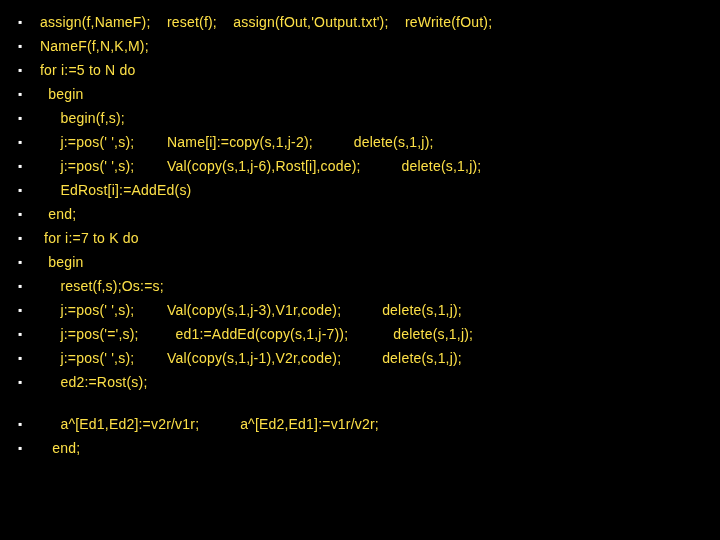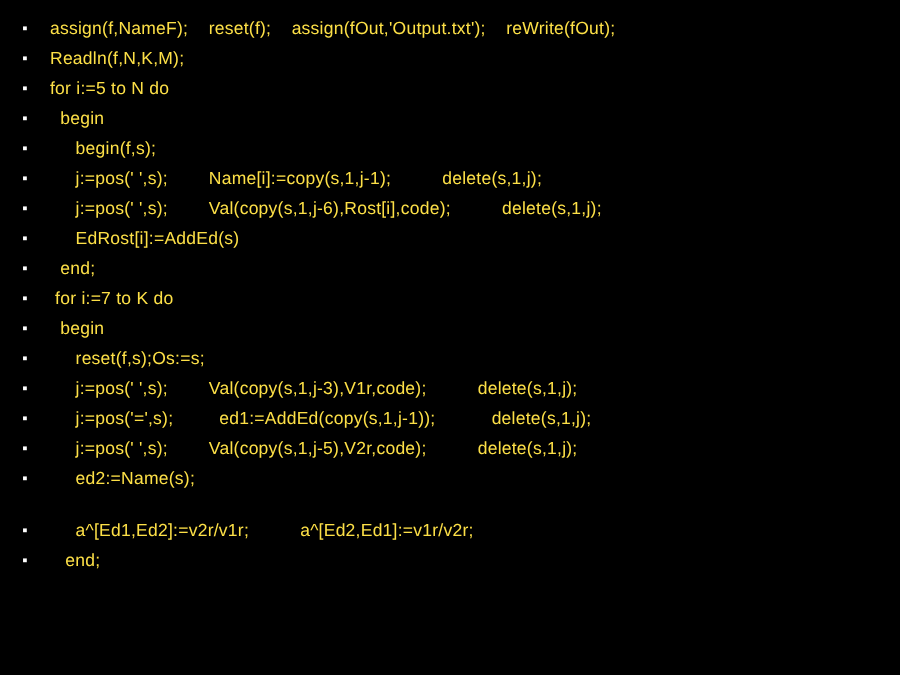--- a/index.html
+++ b/index.html
@@ -49,37 +49,37 @@
 <body>
 
 <div class="slide">
 
   <div class="line">
     <div class="bullet">▪</div>
     <div class="code">assign(f,NameF);    reset(f);    assign(fOut,'Output.txt');    reWrite(fOut);</div>
   </div>
   <div class="line">
     <div class="bullet">▪</div>
-    <div class="code">Readln(f,N,K,M);</div>
+    <div class="code">NameF(f,N,K,M);</div>
   </div>
   <div class="line">
     <div class="bullet">▪</div>
     <div class="code">for i:=5 to N do</div>
   </div>
   <div class="line">
     <div class="bullet">▪</div>
     <div class="code">  begin</div>
   </div>
   <div class="line">
     <div class="bullet">▪</div>
     <div class="code">     begin(f,s);</div>
   </div>
   <div class="line">
     <div class="bullet">▪</div>
-    <div class="code">     j:=pos(' ',s);        Name[i]:=copy(s,1,j-1);          delete(s,1,j);</div>
+    <div class="code">     j:=pos(' ',s);        Name[i]:=copy(s,1,j-2);          delete(s,1,j);</div>
   </div>
   <div class="line">
     <div class="bullet">▪</div>
     <div class="code">     j:=pos(' ',s);        Val(copy(s,1,j-6),Rost[i],code);          delete(s,1,j);</div>
   </div>
   <div class="line">
     <div class="bullet">▪</div>
     <div class="code">     EdRost[i]:=AddEd(s)</div>
   </div>
   <div class="line">
@@ -97,29 +97,29 @@
   <div class="line">
     <div class="bullet">▪</div>
     <div class="code">     reset(f,s);Os:=s;</div>
   </div>
   <div class="line">
     <div class="bullet">▪</div>
     <div class="code">     j:=pos(' ',s);        Val(copy(s,1,j-3),V1r,code);          delete(s,1,j);</div>
   </div>
   <div class="line">
     <div class="bullet">▪</div>
-    <div class="code">     j:=pos('=',s);         ed1:=AddEd(copy(s,1,j-1));           delete(s,1,j);</div>
+    <div class="code">     j:=pos('=',s);         ed1:=AddEd(copy(s,1,j-7));           delete(s,1,j);</div>
   </div>
   <div class="line">
     <div class="bullet">▪</div>
-    <div class="code">     j:=pos(' ',s);        Val(copy(s,1,j-5),V2r,code);          delete(s,1,j);</div>
+    <div class="code">     j:=pos(' ',s);        Val(copy(s,1,j-1),V2r,code);          delete(s,1,j);</div>
   </div>
   <div class="line">
     <div class="bullet">▪</div>
-    <div class="code">     ed2:=Name(s);</div>
+    <div class="code">     ed2:=Rost(s);</div>
   </div>
 
   <div class="gap"></div>
 
   <div class="line">
     <div class="bullet">▪</div>
     <div class="code">     a^[Ed1,Ed2]:=v2r/v1r;          a^[Ed2,Ed1]:=v1r/v2r;</div>
   </div>
   <div class="line">
     <div class="bullet">▪</div>

